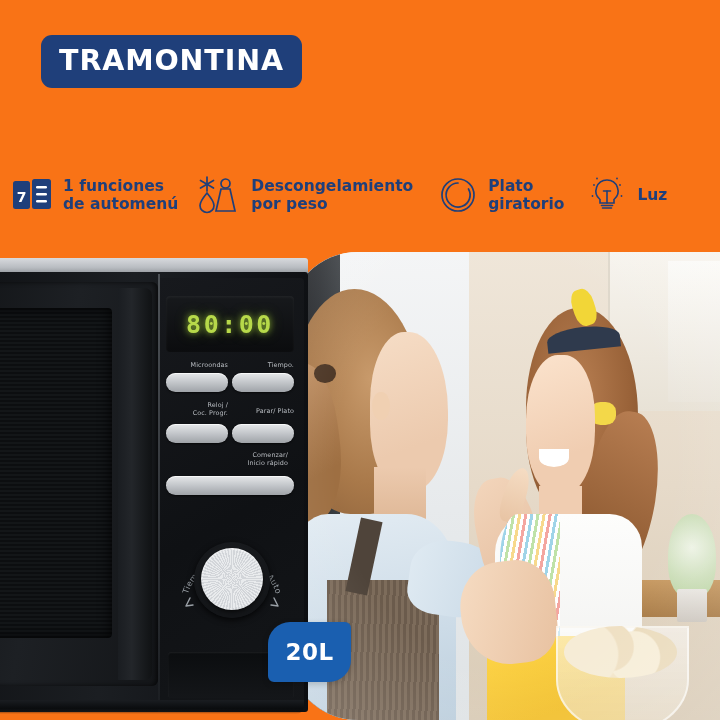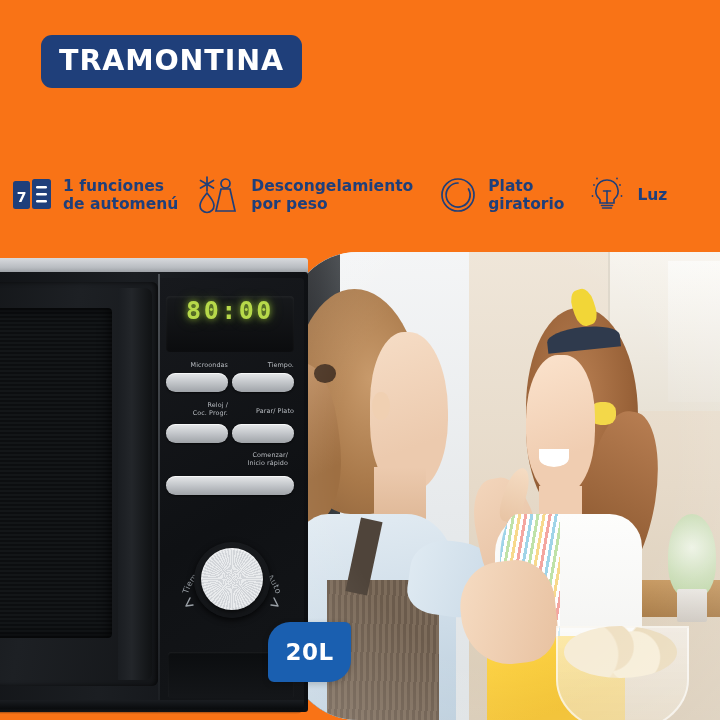--- a/index.html
+++ b/index.html
@@ -83,21 +83,21 @@
     position:absolute;left:178px;top:20px;width:144px;height:430px;
     background:linear-gradient(150deg,#17191d 0%,#0f1114 55%,#141619 100%);
     border-radius:0 4px 4px 0;
   }
 
   .mw-display{
     position:absolute;left:6px;top:18px;width:128px;height:56px;
     background:linear-gradient(180deg,#17191c 0%,#0b0c0e 100%);
     border-radius:4px;
     box-shadow:inset 0 1px 3px rgba(255,255,255,.06);
-    display:flex;justify-content:center;
+    display:flex;align-items:center;justify-content:center;
   }
   .seg{
     font-family:"DejaVu Sans Mono", monospace;
     font-size:25px;font-weight:bold;letter-spacing:2.5px;
     color:#b7d94a;
     text-shadow:0 0 6px rgba(168,214,60,.75),0 0 14px rgba(150,200,50,.35);
   }
 
   .btn-row{position:absolute;display:flex;gap:4px;}
   .mw-btn{

